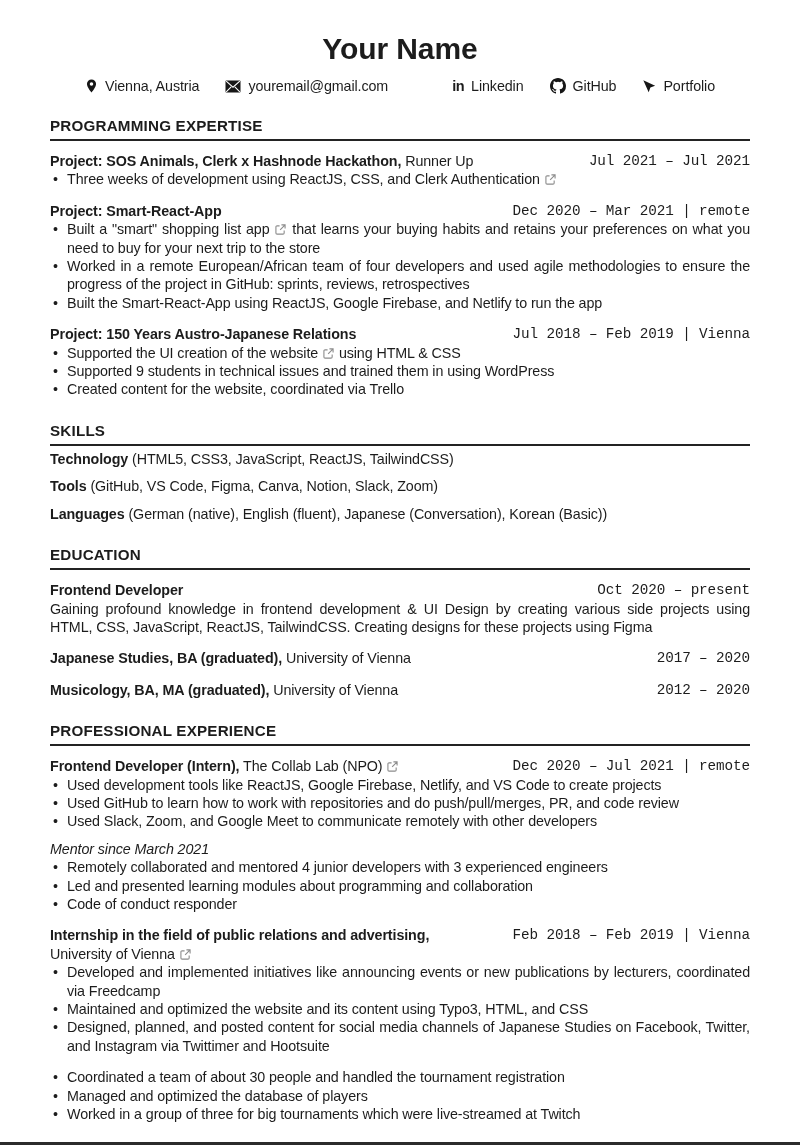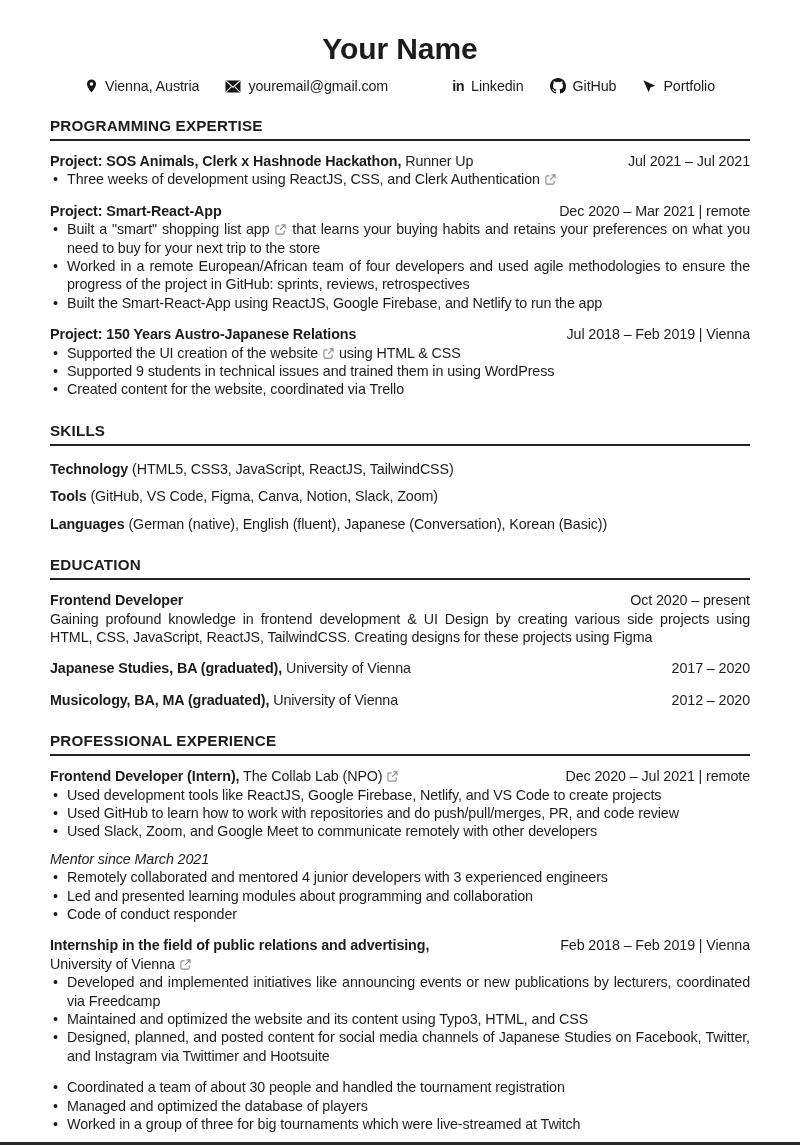--- a/index.html
+++ b/index.html
@@ -21,27 +21,27 @@
   .in-mark { font-weight:800; font-size:14.5px; letter-spacing:-0.5px;margin-left:38px; }
 
   
   .sec { margin-top:22px; }
   .sec-title { font-size:15.2px; font-weight:700; letter-spacing:0.2px; line-height:19px; padding-bottom:4px; border-bottom:2.6px solid #232323; }
   .entry { margin-top:11px; }
   .entry + .entry { margin-top:13px; }
   .row { display:flex; justify-content:space-between; align-items:flex-start; gap:14px; }
   .etitle { line-height:18.4px; }
   .etitle b, .lead { font-weight:700; }
-  .meta { white-space:nowrap; flex-shrink:0; line-height:18.4px; }
+  .meta { white-space:nowrap; flex-shrink:0; line-height:18.4px;font-family:Liberation Mono, monospace; }
   .bullet { position:relative; padding-left:17px; line-height:18.4px; text-align:justify; }
   .bullet::before { content:"\2022"; position:absolute; left:3px; }
   .desc { line-height:18.4px; text-align:justify; }
   .subtitle { line-height:18.4px; }
   .note { font-style:italic; margin-top:9px; line-height:18.4px; }
-  .skill-row { margin-top:14px; line-height:18.4px; }
+  .skill-row { margin-top:4px; line-height:18.4px; }
   .skill-row + .skill-row { margin-top:9px; }
 
   
   .extlink { display:inline-block; margin:0 1px; }
   .extlink svg { display:inline-block; vertical-align:-1px; }
 
   .bottom-edge { position:absolute; left:0; bottom:0; width:800px; height:3px; background:#2b2b2b; }
 </style>
 </head>
 <body>

